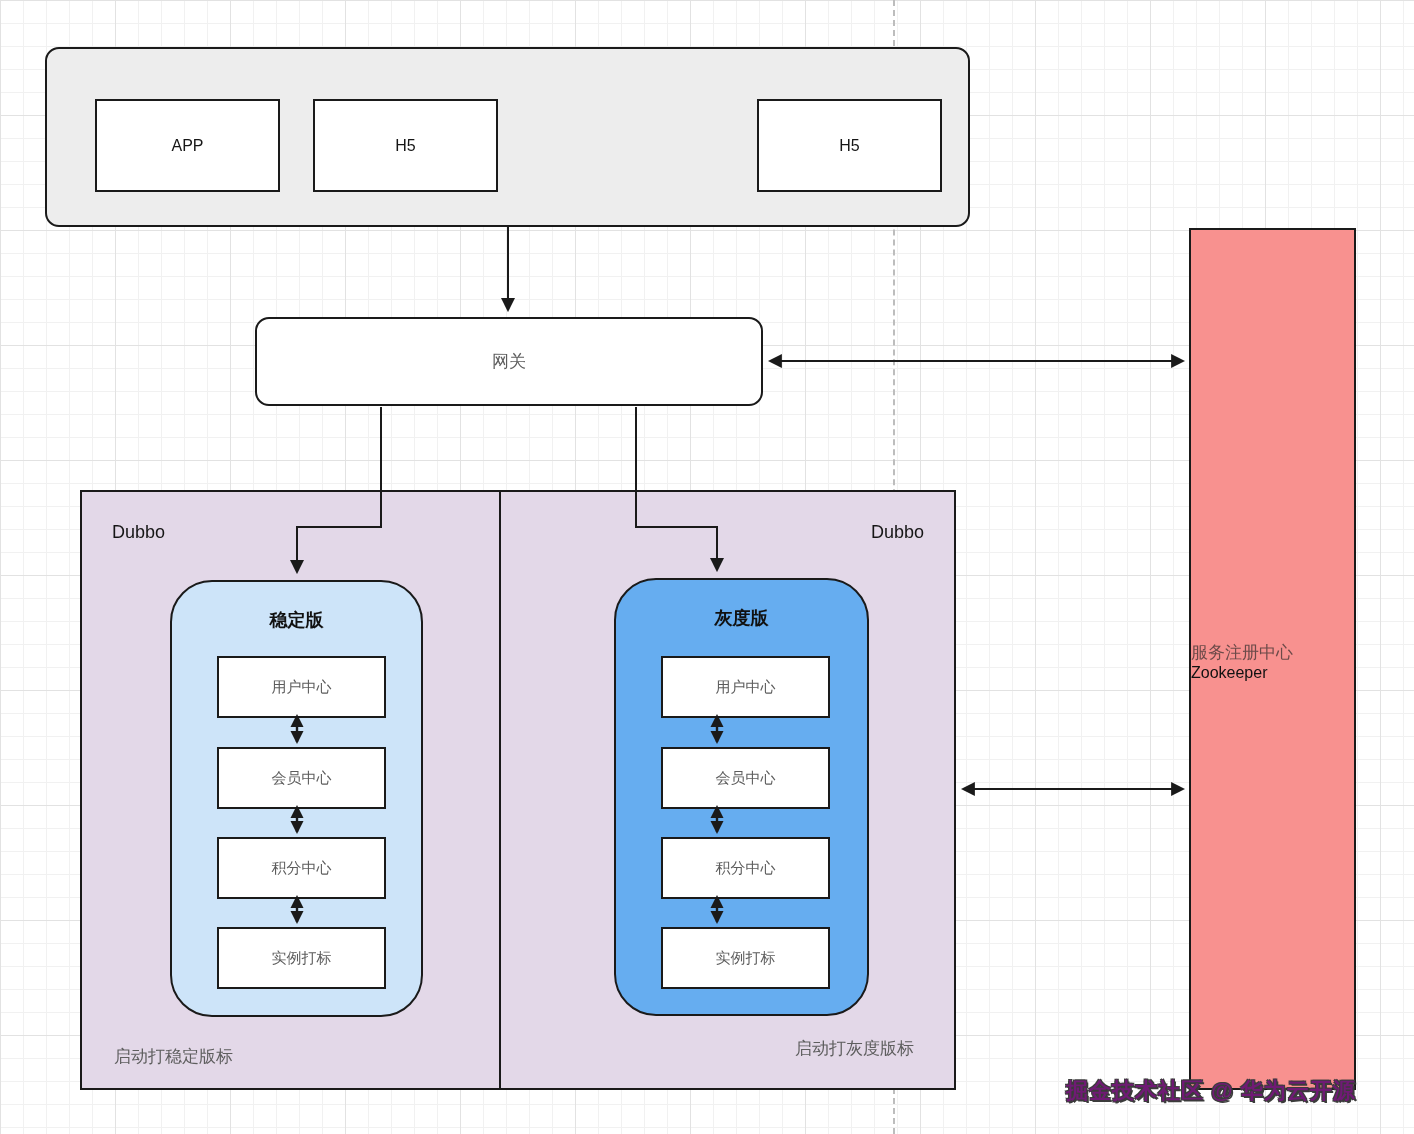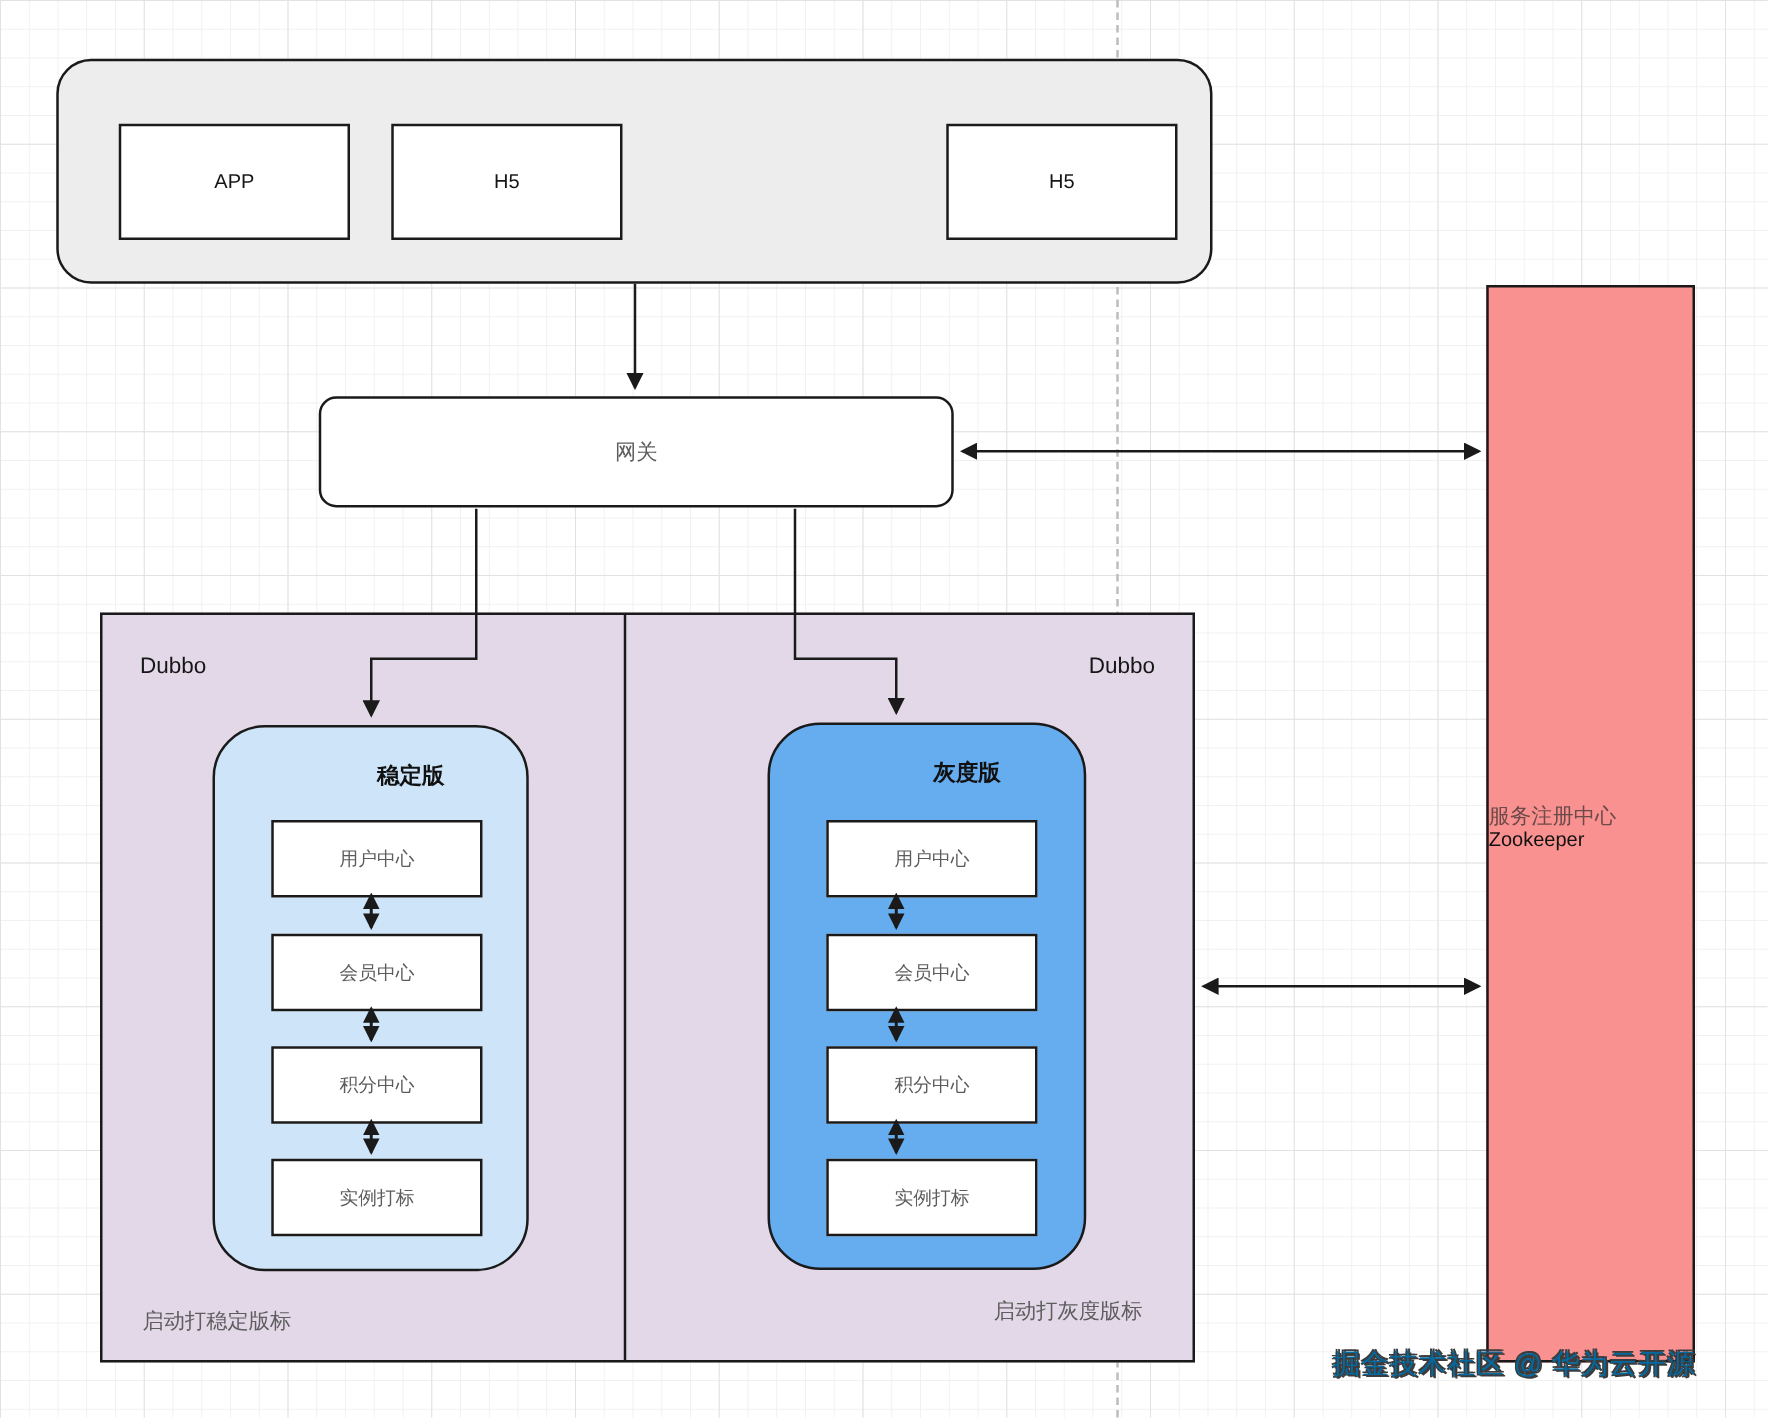--- a/index.html
+++ b/index.html
@@ -25,21 +25,21 @@
   }
   .abs{position:absolute;box-sizing:border-box;}
   .dashed-divider{
     left:893px;top:0;height:1134px;width:0;
     border-left:2px dashed #bdbdbd;z-index:0;
   }
   .clients-container{
     left:45px;top:47px;width:925px;height:180px;
     background:var(--container-gray);
     border:2px solid var(--border-dark);
-    border-radius:28px;z-index:1;
+    border-radius:14px;z-index:1;
   }
   .client-box{
     position:absolute;top:50px;width:181px;height:89px;
     background:#ffffff;border:2px solid var(--border-dark);
     display:flex;align-items:center;justify-content:center;
     font-size:16px;color:#161616;
   }
   .client-box.muted{color:var(--muted-text);}
   .gateway-box{
     left:255px;top:317px;width:508px;height:89px;
@@ -67,21 +67,21 @@
   }
   .dubbo-note.left{left:32px;top:553px;}
   .dubbo-note.right{left:713px;top:545px;}
   .version-container{
     z-index:2;border:2px solid var(--border-dark);border-radius:42px;
   }
   .stable{left:170px;top:580px;width:253px;height:437px;background:var(--stable-blue);}
   .grayrel{left:614px;top:578px;width:255px;height:438px;background:var(--gray-release-blue);}
   .version-title{
     position:absolute;top:26px;left:0;width:100%;text-align:center;
-    font-size:18px;font-weight:bold;color:#111;padding-left:32px;
+    font-size:18px;font-weight:bold;color:#111;
   }
   .svc{
     position:absolute;left:45px;width:165px;height:58px;
     background:#ffffff;border:2px solid var(--border-dark);
     display:flex;align-items:center;justify-content:center;
     font-size:15px;color:var(--muted-text);
   }
   .svc.s0{top:74px;}  .svc.s1{top:165px;font-family:Liberation Serif, serif;}  .svc.s2{top:255px;}  .svc.s3{top:345px;}
   .grayrel .svc.s0{top:76px;} .grayrel .svc.s1{top:167px;} .grayrel .svc.s2{top:257px;} .grayrel .svc.s3{top:347px;}
   .registry-box{
@@ -91,21 +91,21 @@
     text-align:left;
   }
   .registry-title{position:absolute;top:411px;width:100%;font-size:17px;color:#6c4a49;}
   .registry-subtitle{position:absolute;top:434px;width:100%;font-size:16px;color:#111;}
   .arrow-layer{
     position:absolute;left:0;top:0;width:1414px;height:1134px;
     z-index:3;pointer-events:none;
   }
   .watermark{
     left:1066px;top:1076px;z-index:4;
-    font-size:22px;font-weight:normal;color:#0369a1;letter-spacing:1px;
+    font-size:22px;font-weight:bold;color:#701a75;letter-spacing:1px;
     text-shadow:-1px -1px 0 #3c3c3c,1px -1px 0 #3c3c3c,-1px 1px 0 #3c3c3c,
                  1px 1px 0 #3c3c3c,2px 2px 0 #3c3c3c;
     white-space:nowrap;
   }
 </style>
 </head>
 <body>
 
 <div class="abs dashed-divider"></div>
 

